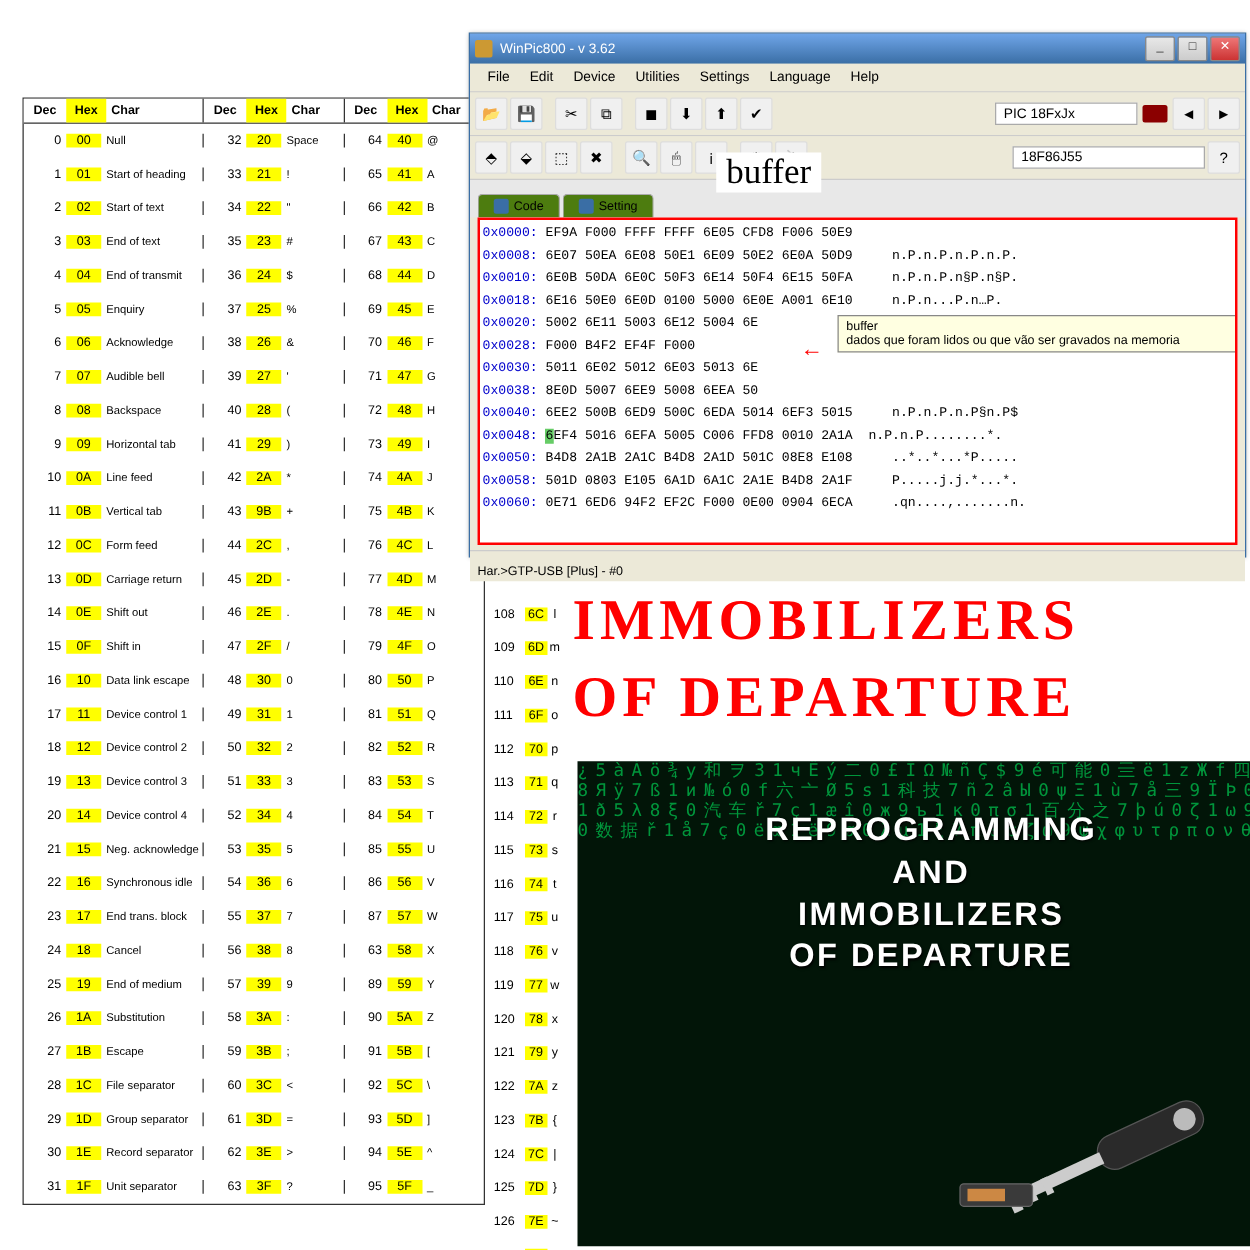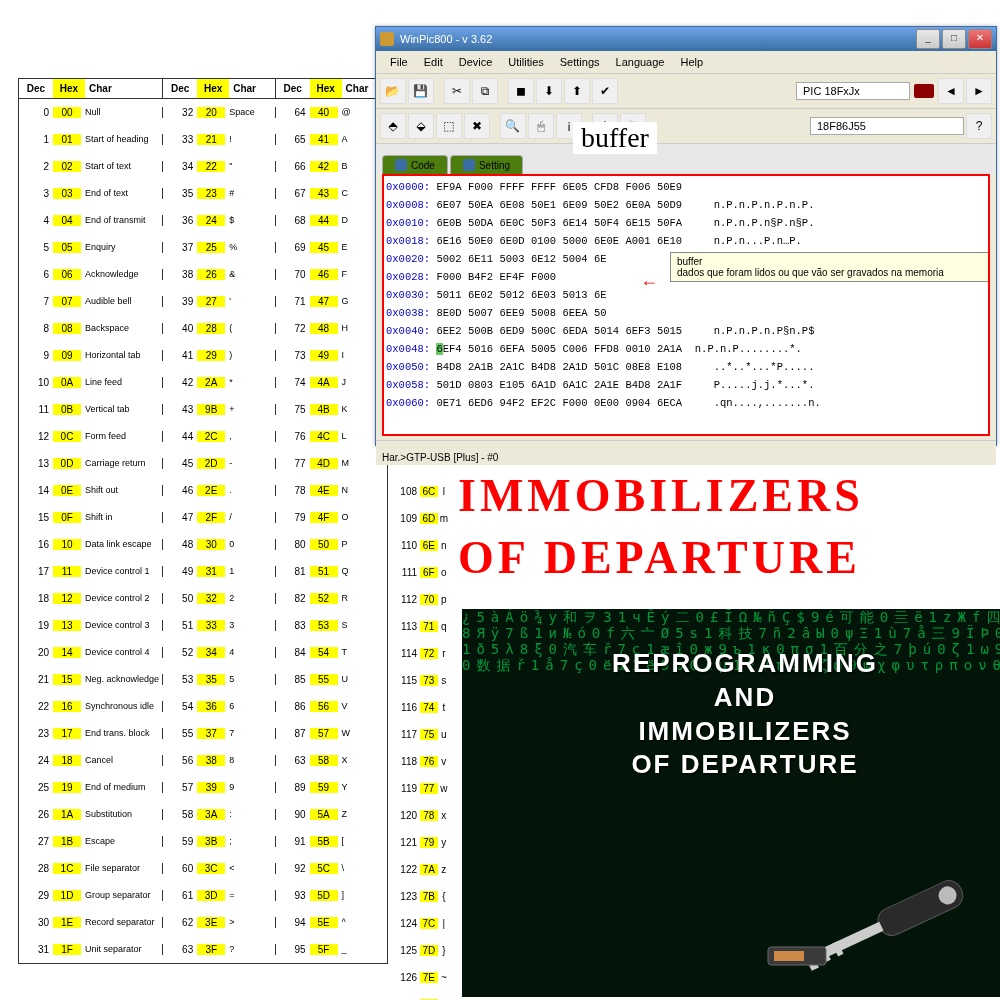--- a/index.html
+++ b/index.html
@@ -51,21 +51,21 @@
   
   
   .ascii-ext {
     position: absolute;
     left: 395px;
     top: 478px;
     width: 55px;
     font-size: 10px;
   }
   .ext-row { display: flex; height: 27px; align-items: center; }
-  .ext-dec { width: 25px; text-align: right; padding-right: 3px; }
+  .ext-dec { width: 25px; text-align: left; padding-right: 3px; }
   .ext-hex { width: 20px; background: #ffff00; text-align: center; }
   .ext-char { width: 14px; text-align: center; }
 
   
   .winpic {
     position: absolute;
     left: 375px;
     top: 26px;
     width: 620px;
     height: 418px;

